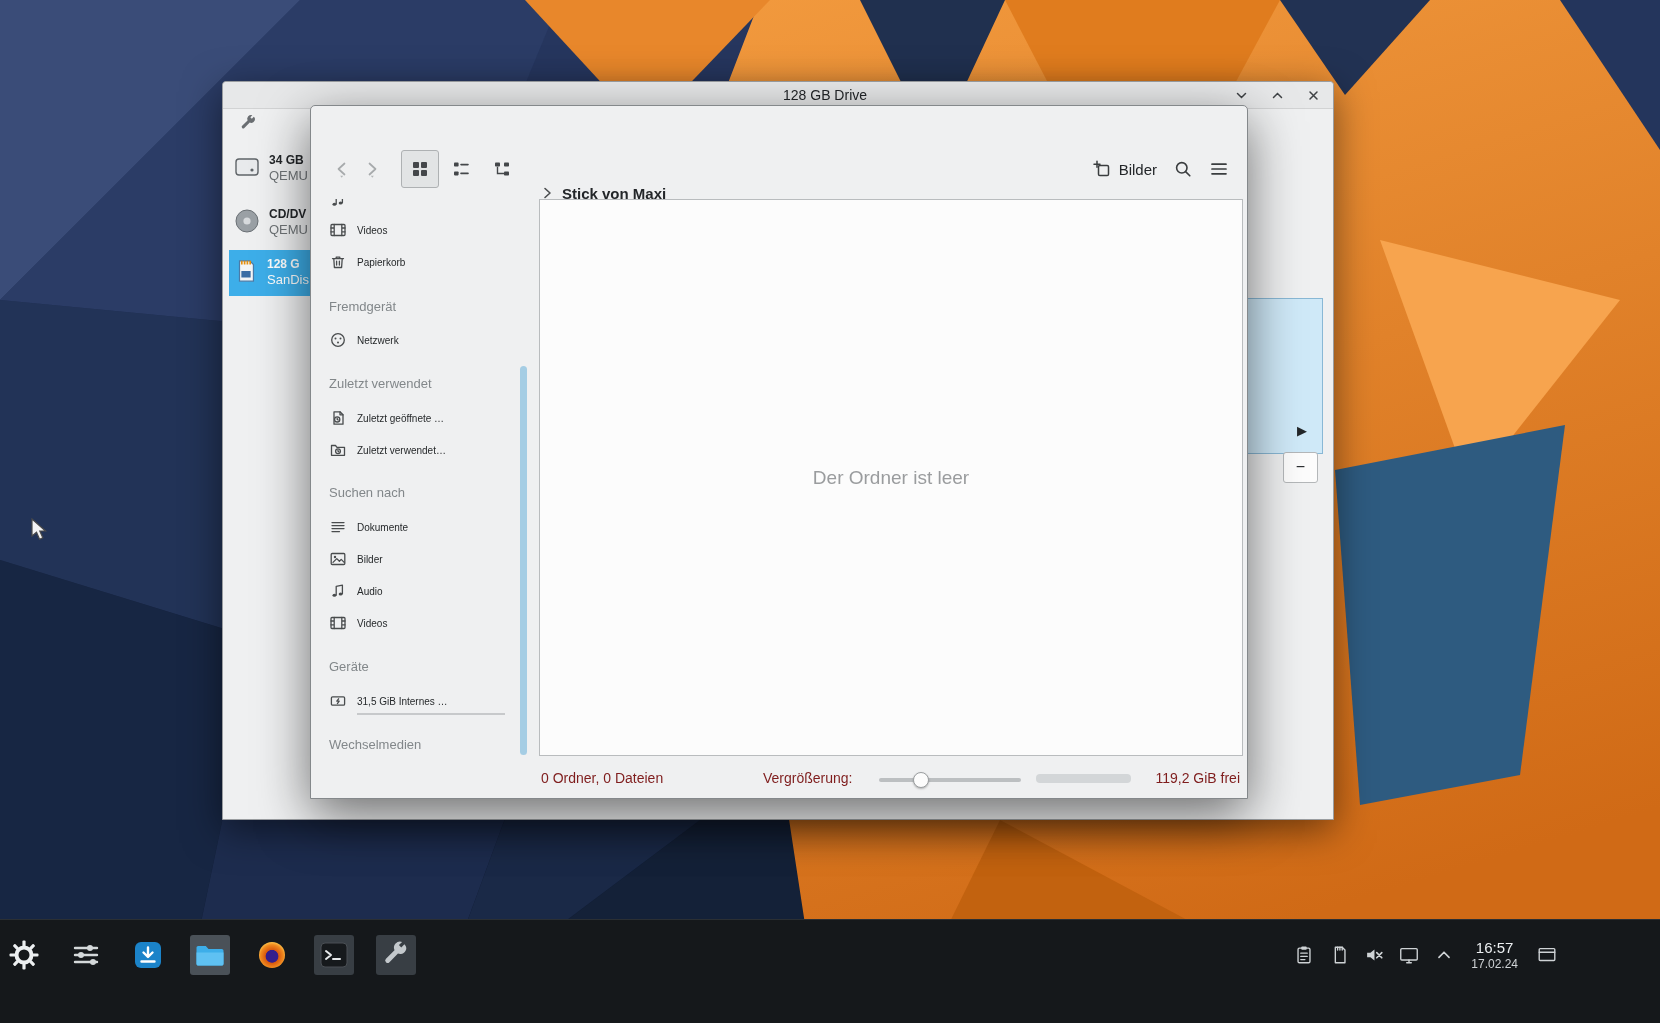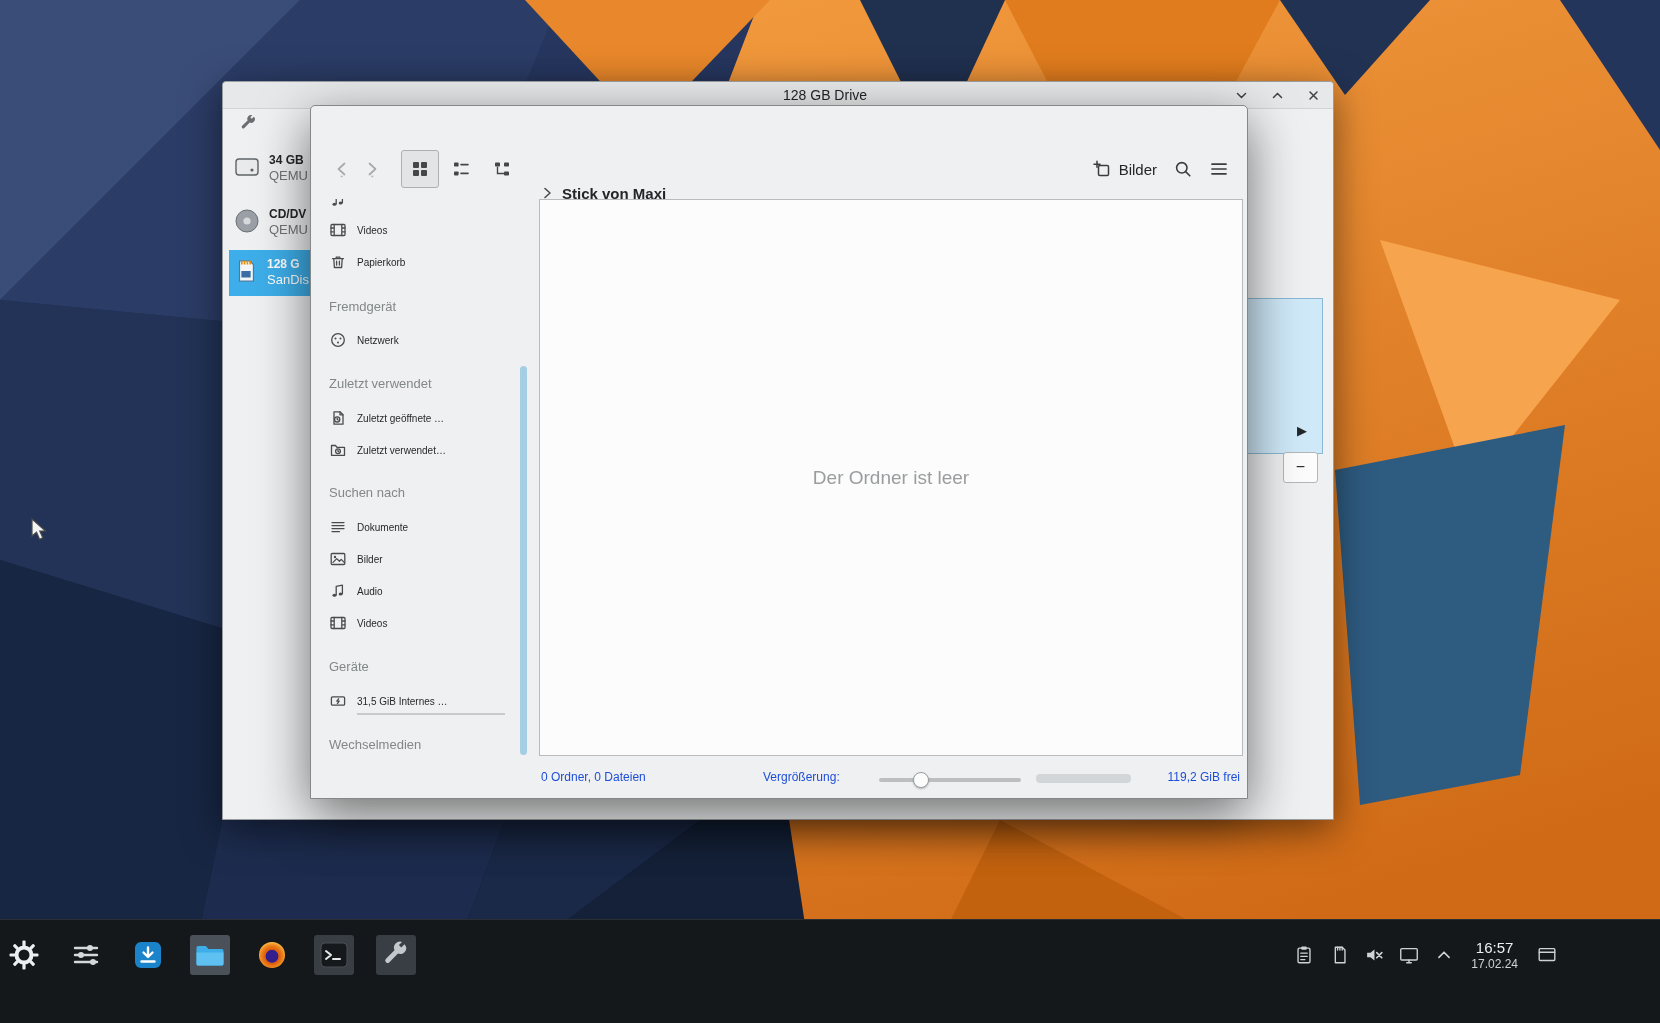--- a/index.html
+++ b/index.html
@@ -56,21 +56,21 @@
   .shdr{height:28px;display:flex;align-items:center;padding-left:10px;font-size:13px;color:#82878a;}
   .si{stroke:#494c4e;fill:none;stroke-width:1.3;stroke-linecap:round;stroke-linejoin:round;flex:0 0 auto;}
   .si .fil{fill:#494c4e;stroke:none;}
   .cap{position:absolute;left:38px;bottom:2px;width:148px;height:2px;background:#c7c9cb;}
   .cap-fill{height:2px;width:100%;background:#85898c;}
   .d-scroll{position:absolute;left:207px;top:0;width:12px;bottom:0;}
   .d-thumb{position:absolute;left:2px;width:7px;border-radius:4px;background:#a5cde4;top:167px;bottom:4px;}
   .d-view{position:absolute;left:228px;top:0;width:704px;bottom:3px;background:#fcfcfc;border:1px solid #b9bcbe;
     display:flex;align-items:center;justify-content:center;box-sizing:border-box;}
   .empty-msg{font-size:19px;color:#9a9c9e;}
-  .d-statusbar{position:absolute;left:0;right:0;bottom:0;height:39px;font-size:12px;color:#1d4ed8;}
+  .d-statusbar{position:absolute;left:0;right:0;bottom:0;height:39px;font-size:14px;color:#7f1d1d;}
   .sb-count{position:absolute;left:230px;top:11px;}
   .sb-zoom-label{position:absolute;left:452px;top:11px;}
   .sb-slider{position:absolute;left:568px;top:19px;width:142px;height:4px;background:#bcbfc1;border-radius:2px;}
   .sb-handle{position:absolute;left:34px;top:-6px;width:16px;height:16px;border-radius:50%;background:#fcfcfc;
     border:1px solid #9b9ea0;box-shadow:0 1px 2px rgba(0,0,0,.25);box-sizing:border-box;}
   .sb-free{position:absolute;left:725px;top:15px;width:95px;height:9px;background:#d3d6d8;border-radius:4px;overflow:hidden;}
   .sb-free-fill{height:100%;width:7%;background:#3daee9;}
   .sb-free-label{position:absolute;right:7px;top:11px;}
 
   

